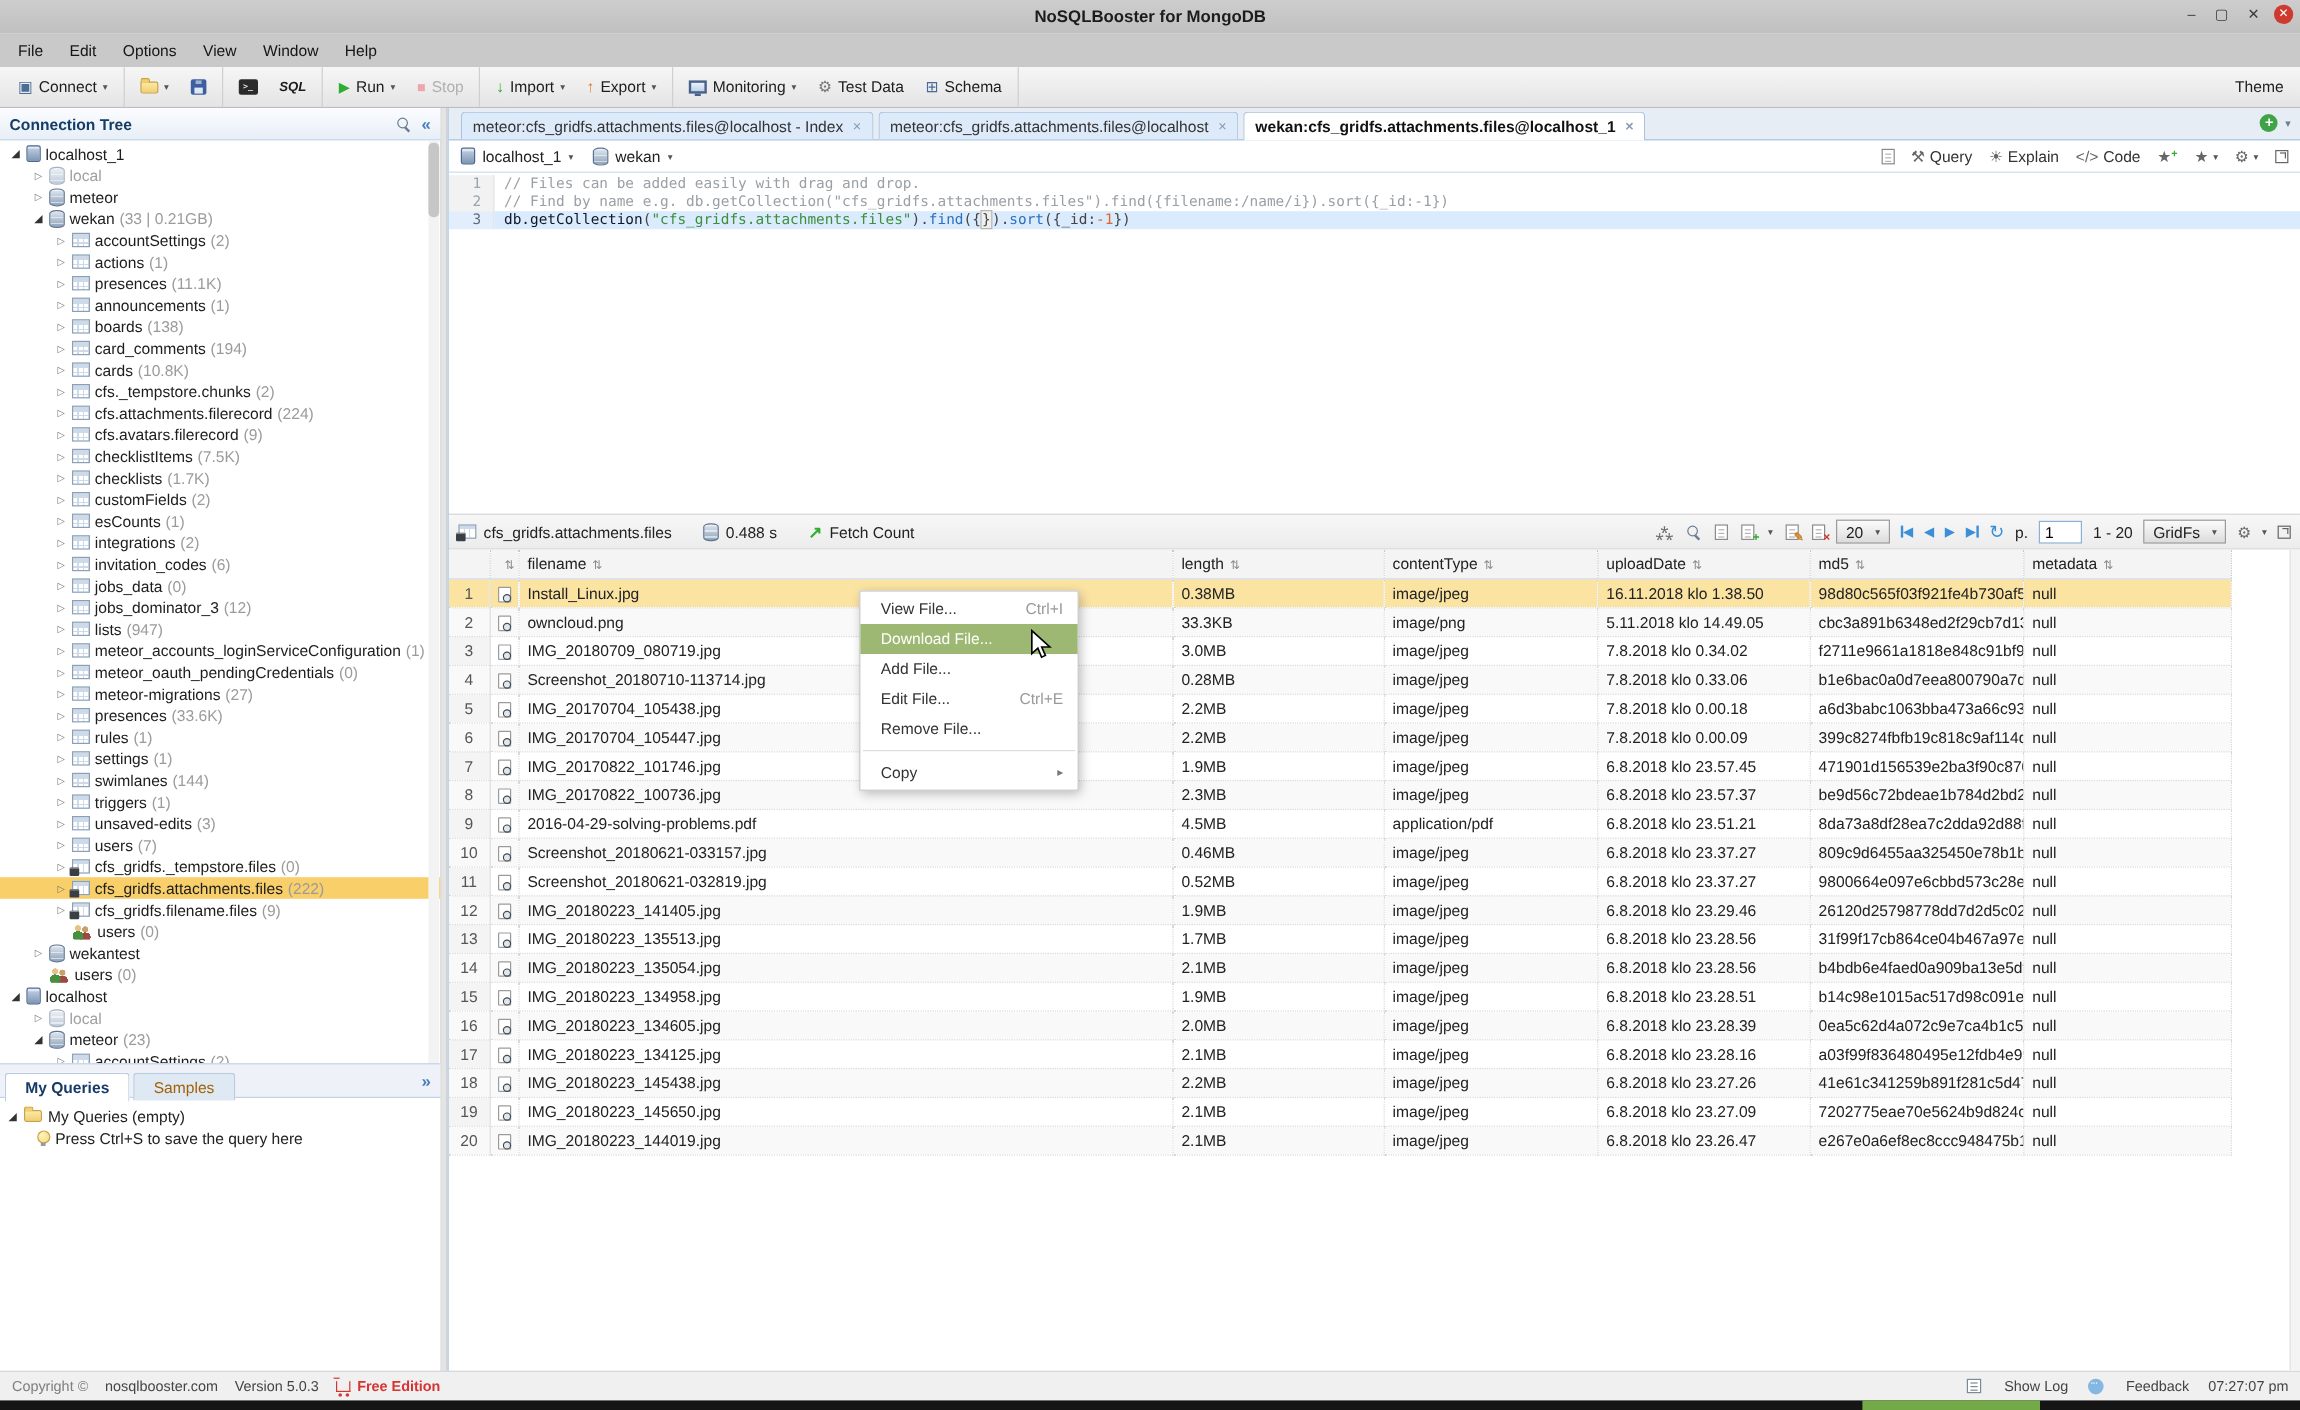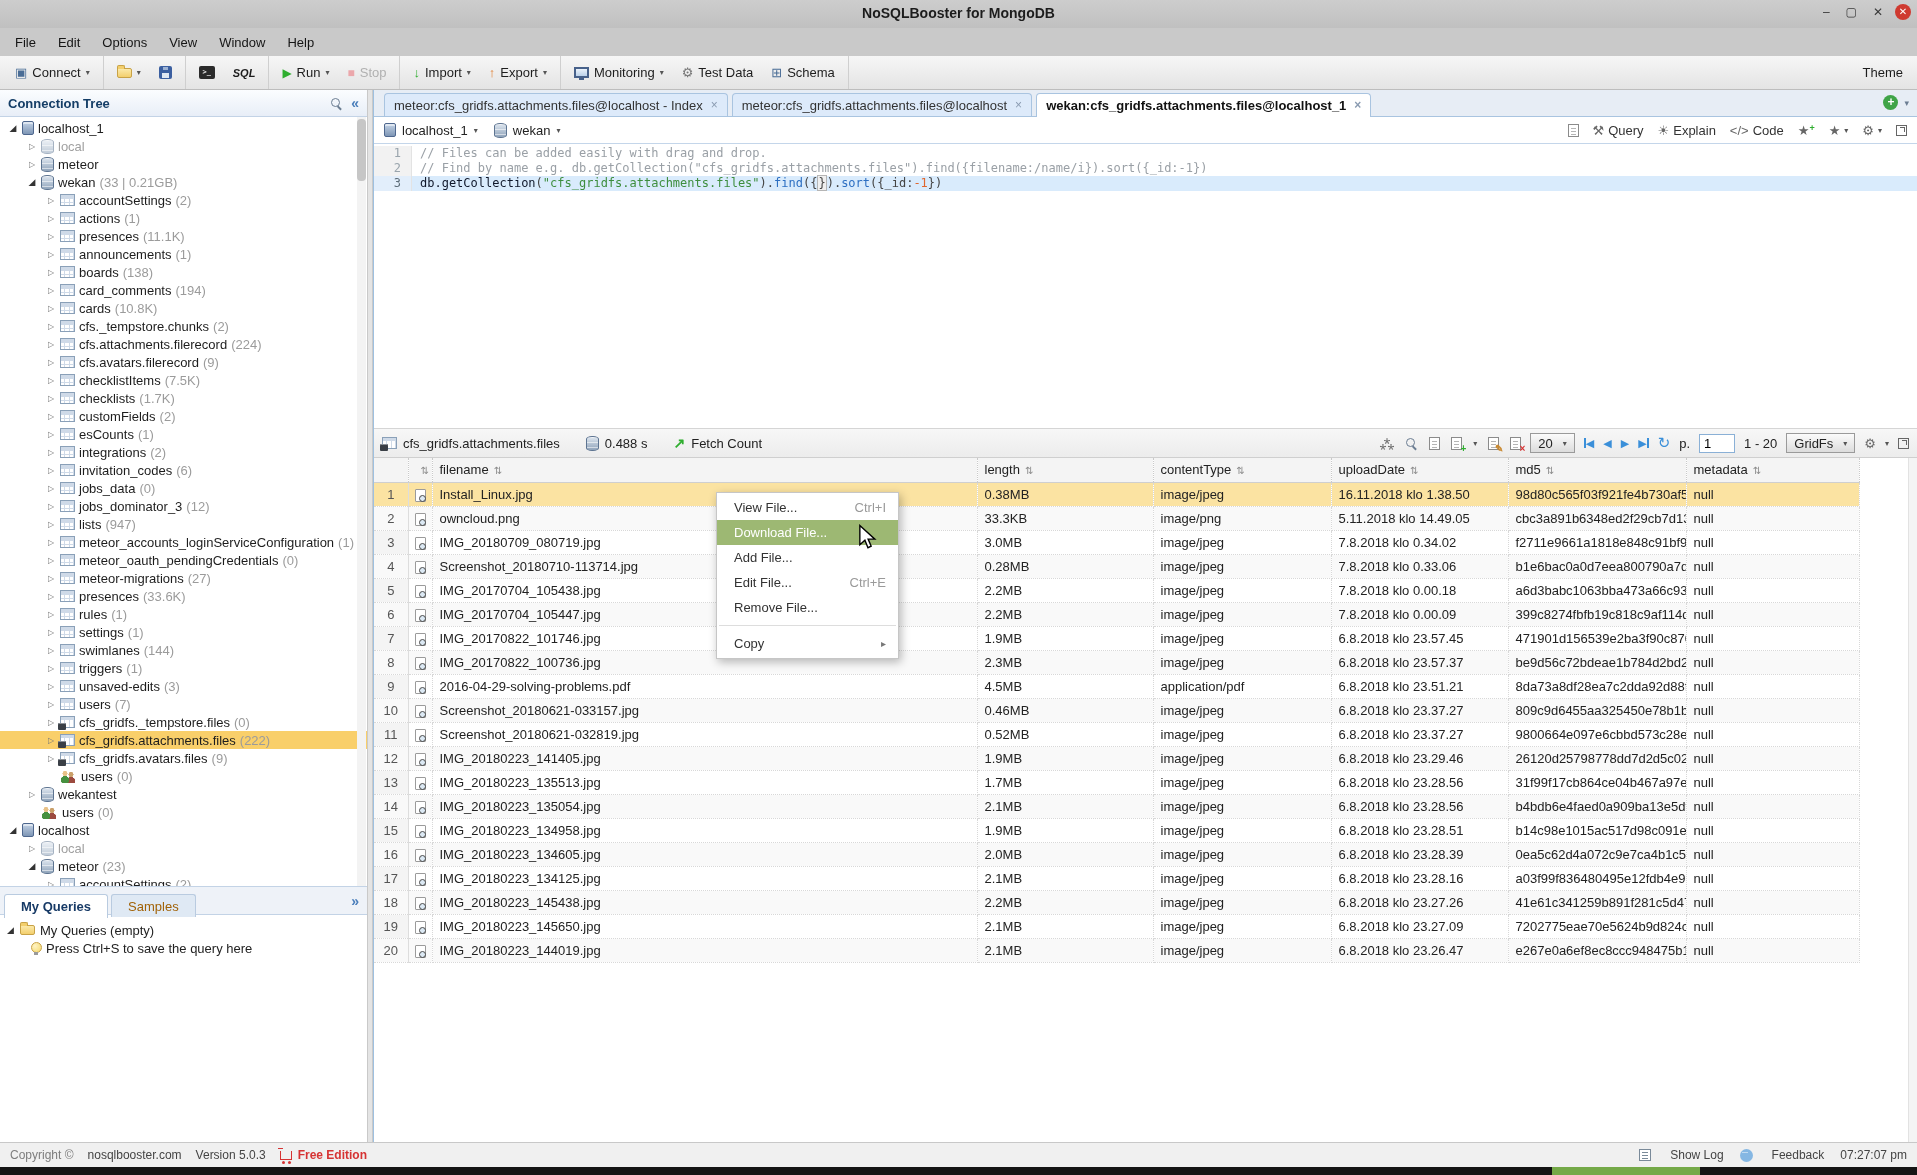--- a/index.html
+++ b/index.html
@@ -487,21 +487,21 @@
           </div>
           <div class="trow sel" style="padding-left: 46px;">
             <span class="tarrow">▷</span>
             <span class="gi gi-gridfs"></span>
             <span class="tlabel">cfs_gridfs.attachments.files</span>
             <span class="tcount">(222)</span>
           </div>
           <div class="trow" style="padding-left: 46px;">
             <span class="tarrow">▷</span>
             <span class="gi gi-gridfs"></span>
-            <span class="tlabel">cfs_gridfs.avatars.files</span>
+            <span class="tlabel">cfs_gridfs.filename.files</span>
             <span class="tcount">(9)</span>
           </div>
           <div class="trow" style="padding-left: 46px;">
             <span class="tarrow"></span>
             <span class="gi gi-users"></span>
             <span class="tlabel">users</span>
             <span class="tcount">(0)</span>
           </div>
           <div class="trow" style="padding-left: 27px;">
             <span class="tarrow">▷</span>

